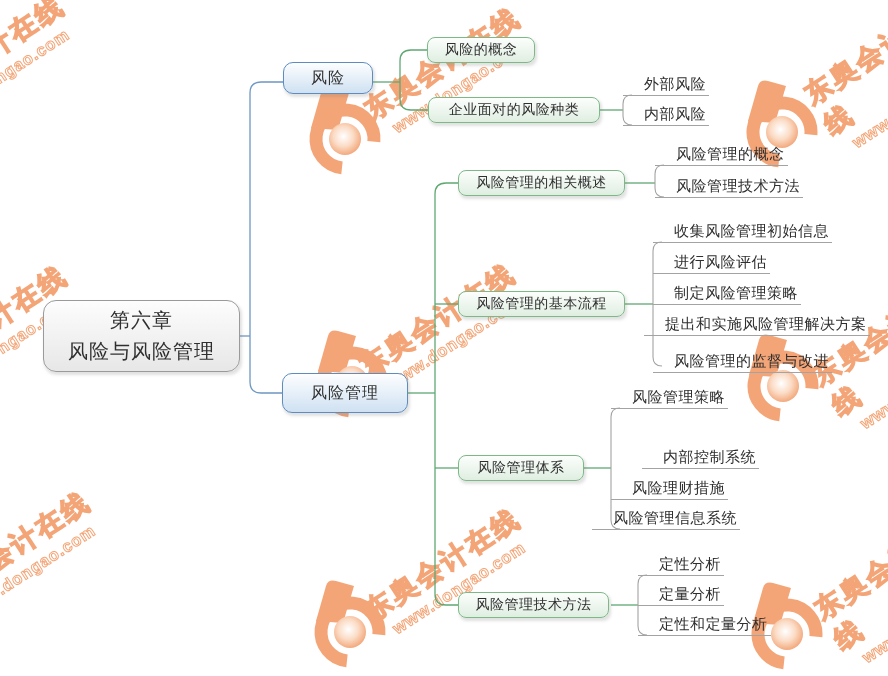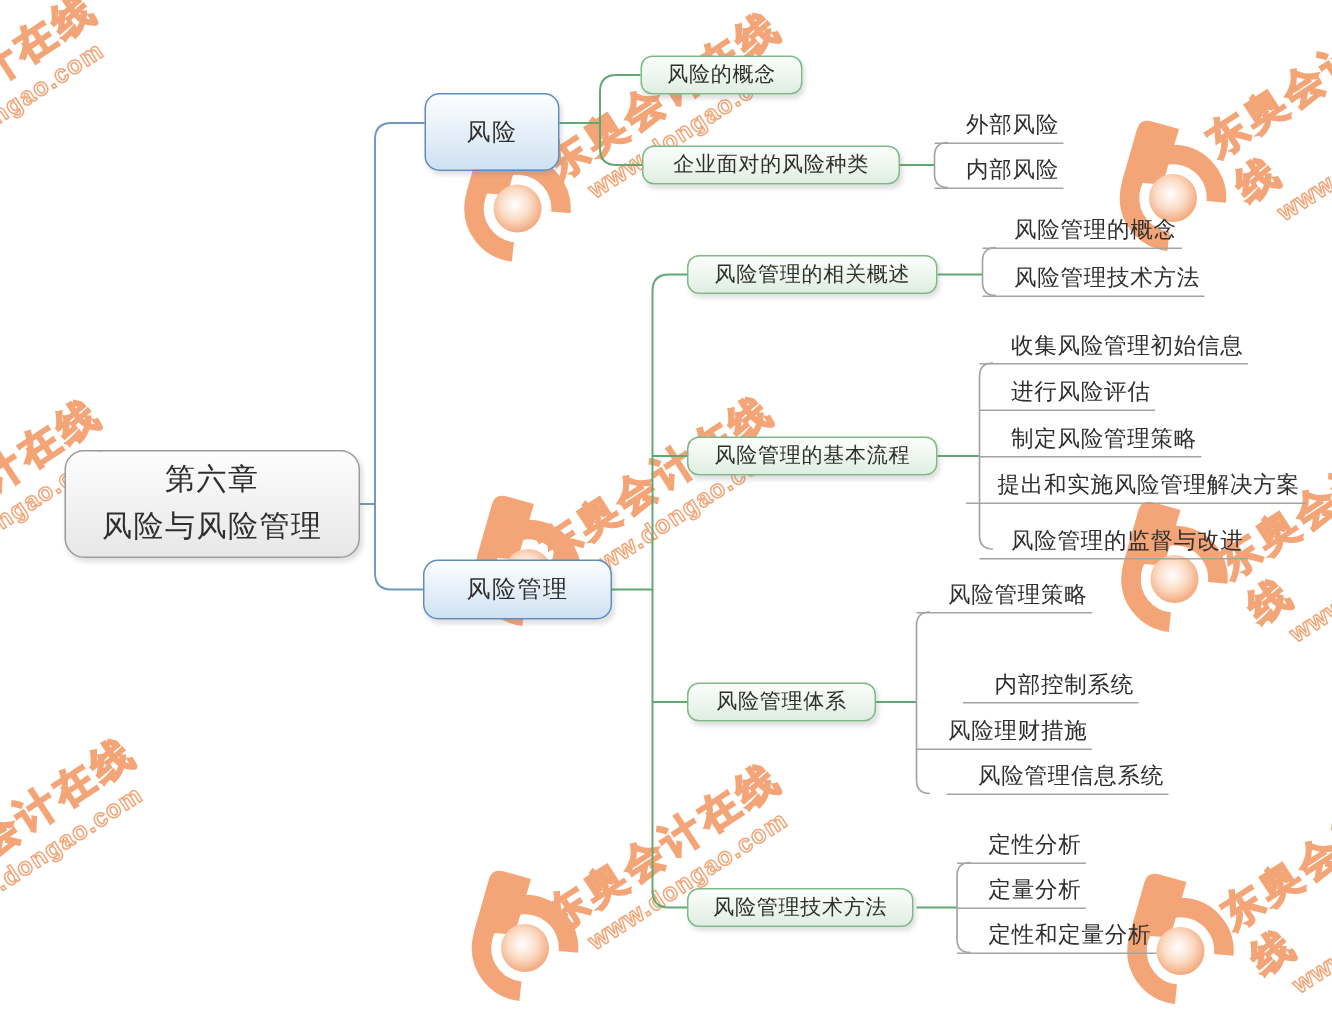--- a/index.html
+++ b/index.html
@@ -158,38 +158,38 @@
       <path d="M 625,304 H 653" fill="none" stroke="#5fa873" stroke-width="1.3"></path>
       <path d="M 662,242 Q 653,242 653,251 V 357 Q 653,366 662,366" fill="none" stroke="#a3a3a3" stroke-width="1.1"></path>
       <path d="M 584,468 H 611" fill="none" stroke="#5fa873" stroke-width="1.3"></path>
       <path d="M 620,408 Q 611,408 611,417 V 520 Q 611,529 620,529" fill="none" stroke="#a3a3a3" stroke-width="1.1"></path>
       <path d="M 611,605 H 638" fill="none" stroke="#5fa873" stroke-width="1.3"></path>
       <path d="M 647,575 Q 638,575 638,584 V 626 Q 638,635 647,635" fill="none" stroke="#a3a3a3" stroke-width="1.1"></path>
     </svg>
   <div id="node-layer">
       <div class="node root" style="left: 43px; top: 300px; width: 197px; height: 72px;">第六章
 风险与风险管理</div>
-      <div class="node blue" style="left: 283px; top: 62px; width: 90px; height: 52px;">风险</div>
+      <div class="node blue" style="left: 283px; top: 62px; width: 90px; height: 32px;">风险</div>
       <div class="node blue" style="left: 282px; top: 373px; width: 126px; height: 40px;">风险管理</div>
       <div class="node green" style="left: 427px; top: 37px; width: 108px; height: 26px;">风险的概念</div>
       <div class="node green" style="left: 428px; top: 97px; width: 172px; height: 26px;">企业面对的风险种类</div>
       <div class="node green" style="left: 458px; top: 170px; width: 167px; height: 26px;">风险管理的相关概述</div>
       <div class="node green" style="left: 458px; top: 291px; width: 167px; height: 26px;">风险管理的基本流程</div>
       <div class="node green" style="left: 458px; top: 455px; width: 126px; height: 26px;">风险管理体系</div>
       <div class="node green" style="left: 458px; top: 592px; width: 151px; height: 26px;">风险管理技术方法</div>
       <div class="leaf" style="left: 623px; top: 75px;">外部风险</div>
       <div class="leaf" style="left: 623px; top: 105px;">内部风险</div>
       <div class="leaf" style="left: 655px; top: 145px;">风险管理的概念</div>
       <div class="leaf" style="left: 655px; top: 177px;">风险管理技术方法</div>
       <div class="leaf" style="left: 653px; top: 222px;">收集风险管理初始信息</div>
       <div class="leaf" style="left: 653px; top: 253px;">进行风险评估</div>
       <div class="leaf" style="left: 653px; top: 284px;">制定风险管理策略</div>
       <div class="leaf" style="left: 644px; top: 315px;">提出和实施风险管理解决方案</div>
       <div class="leaf" style="left: 653px; top: 352px;">风险管理的监督与改进</div>
       <div class="leaf" style="left: 611px; top: 388px;">风险管理策略</div>
       <div class="leaf" style="left: 642px; top: 448px;">内部控制系统</div>
       <div class="leaf" style="left: 611px; top: 479px;">风险理财措施</div>
-      <div class="leaf" style="left: 631px; top: 509px;">风险管理信息系统</div>
+      <div class="leaf" style="left: 592px; top: 509px;">风险管理信息系统</div>
       <div class="leaf" style="left: 638px; top: 555px;">定性分析</div>
       <div class="leaf" style="left: 638px; top: 585px;">定量分析</div>
       <div class="leaf" style="left: 638px; top: 615px;">定性和定量分析</div>
     </div>
 </div>
 
 </body></html>

